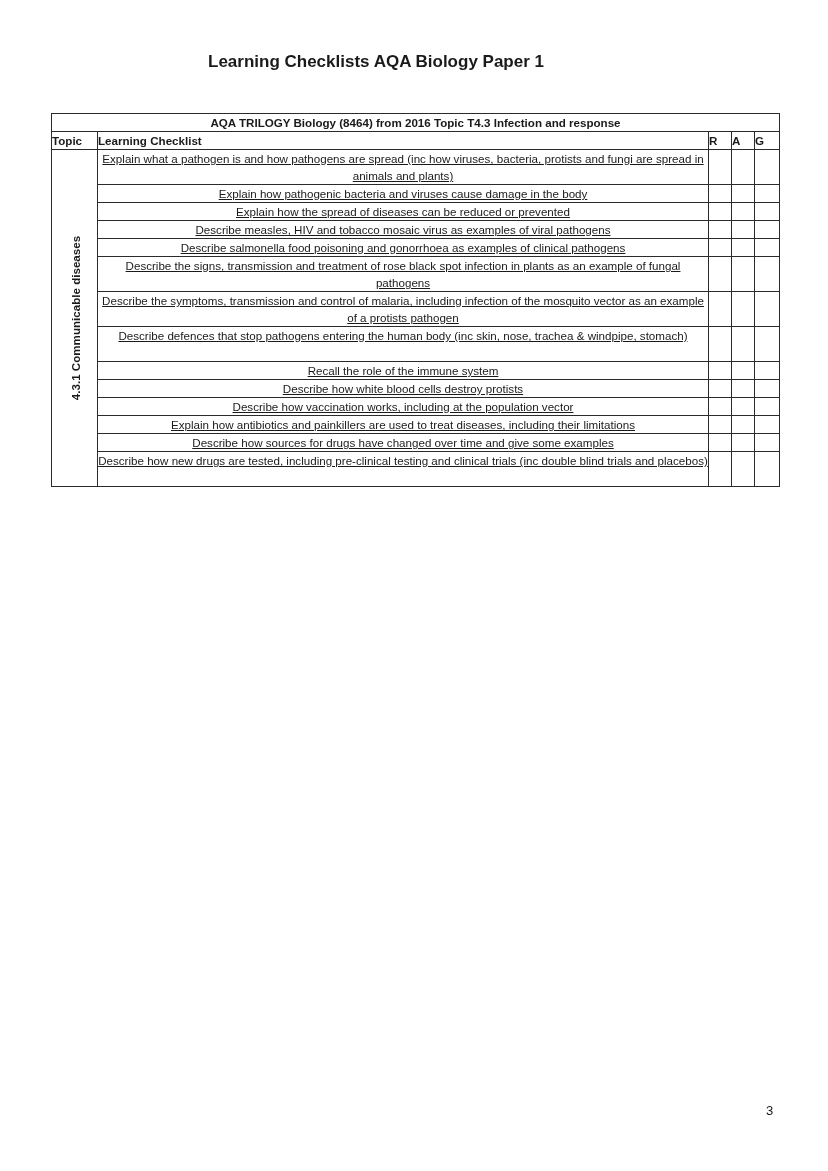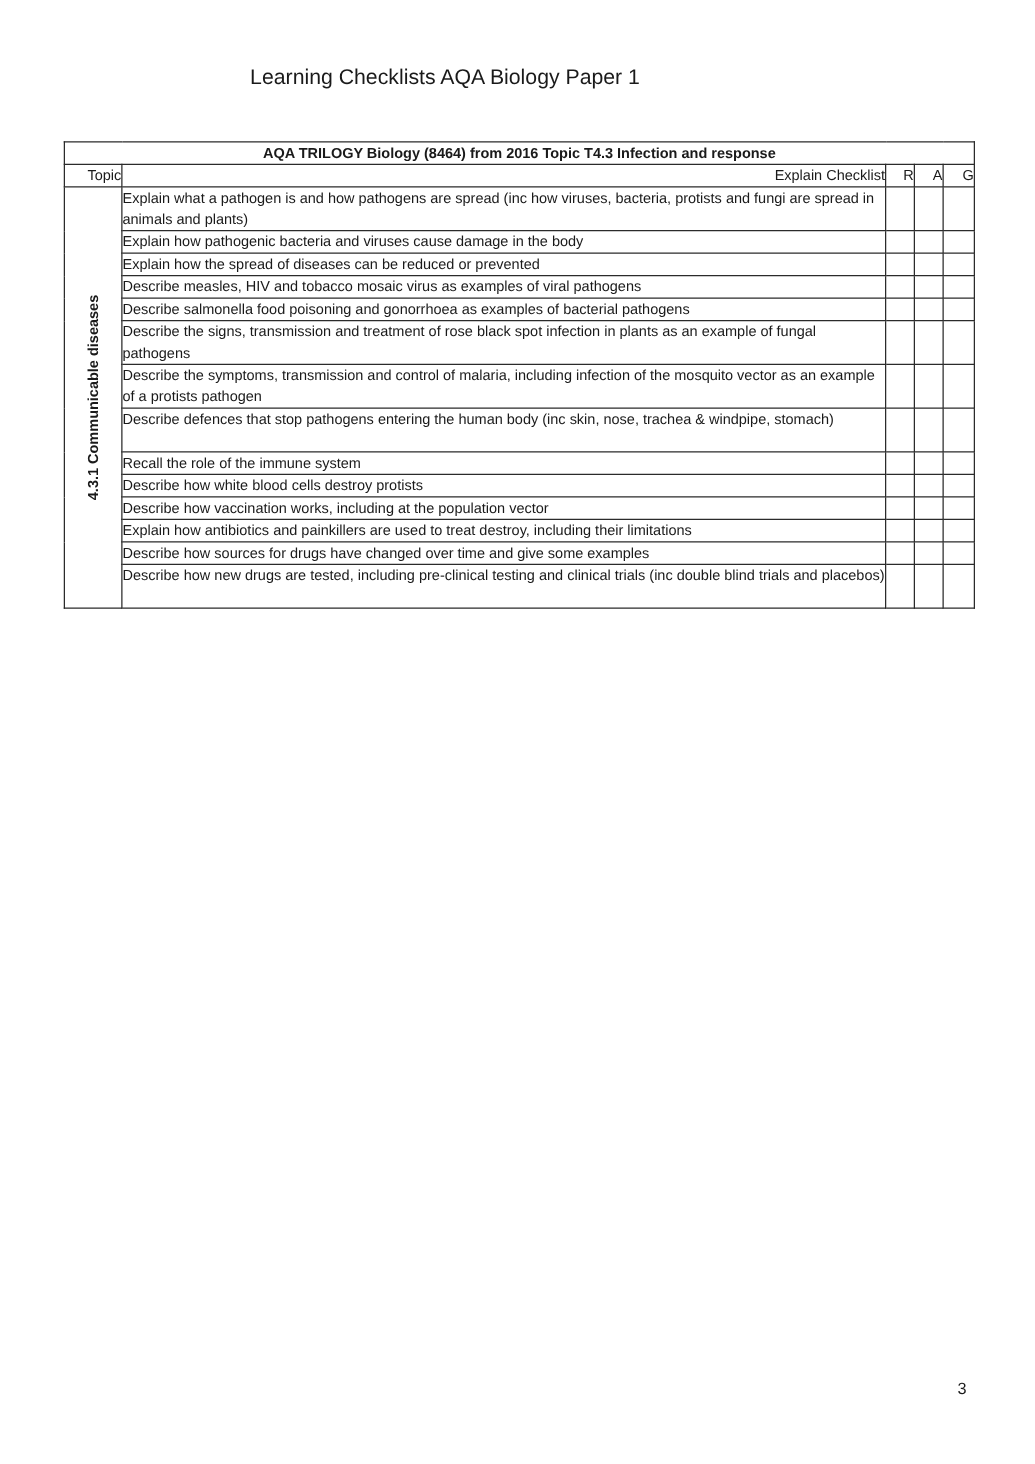--- a/index.html
+++ b/index.html
@@ -15,22 +15,23 @@
       color: #1a1a1a;
       overflow: hidden;
     }
     .page-title {
       position: absolute;
       top: 52px;
       left: 0;
       width: 712px;
       text-align: center;
       font-size: 17px;
-      font-weight: normal;
+      font-weight: bold;
       letter-spacing: 0;
+      padding-left: 20px;
     }
     table.checklist {
       position: absolute;
       top: 113px;
       left: 51px;
       width: 728px;
       border-collapse: collapse;
       table-layout: fixed;
       font-size: 11.6px;
       line-height: 17px;
@@ -42,29 +43,30 @@
     }
     th.section-head {
       height: 17px;
       font-weight: bold;
       text-align: center;
       font-size: 11.6px;
       margin-top: 47px;
     }
     th.col-head {
       height: 16px;
-      font-weight: normal;
-      text-align: right;
+      font-weight: bold;
+      text-align: left;
       font-size: 11.6px;
     }
     td.item {
       padding: 0 6px 0 7px;
-      text-align: left;
+      text-align: center;
       font-weight: normal;
       white-space: normal;
+      text-decoration: underline;
     }
     td.rag {
       background: #ffffff;
     }
     td.topic {
       position: relative;
       vertical-align: middle;
     }
     .topic-label {
       position: absolute;
@@ -96,21 +98,21 @@
     <col style="width:23px">
     <col style="width:23px">
     <col style="width:25px">
   </colgroup>
   <thead>
     <tr>
       <th class="section-head" colspan="5">AQA TRILOGY Biology (8464) from 2016 Topic T4.3 Infection and response</th>
     </tr>
     <tr>
       <th class="col-head">Topic</th>
-      <th class="col-head">Explain Checklist</th>
+      <th class="col-head">Learning Checklist</th>
       <th class="col-head">R</th>
       <th class="col-head">A</th>
       <th class="col-head">G</th>
     </tr>
   </thead>
   <tbody>
     <tr class="double">
       <td class="topic" rowspan="14">
         <span class="topic-label">4.3.1 Communicable diseases</span>
       </td>
@@ -131,21 +133,21 @@
       <td class="rag"></td>
       <td class="rag"></td>
     </tr>
     <tr class="single">
       <td class="item">Describe measles, HIV and tobacco mosaic virus as examples of viral pathogens</td>
       <td class="rag"></td>
       <td class="rag"></td>
       <td class="rag"></td>
     </tr>
     <tr class="single">
-      <td class="item">Describe salmonella food poisoning and gonorrhoea as examples of bacterial pathogens</td>
+      <td class="item">Describe salmonella food poisoning and gonorrhoea as examples of clinical pathogens</td>
       <td class="rag"></td>
       <td class="rag"></td>
       <td class="rag"></td>
     </tr>
     <tr class="double">
       <td class="item">Describe the signs, transmission and treatment of rose black spot infection in plants as an example of fungal pathogens</td>
       <td class="rag"></td>
       <td class="rag"></td>
       <td class="rag"></td>
     </tr>
@@ -173,21 +175,21 @@
       <td class="rag"></td>
       <td class="rag"></td>
     </tr>
     <tr class="single">
       <td class="item">Describe how vaccination works, including at the population vector</td>
       <td class="rag"></td>
       <td class="rag"></td>
       <td class="rag"></td>
     </tr>
     <tr class="single">
-      <td class="item">Explain how antibiotics and painkillers are used to treat destroy, including their limitations</td>
+      <td class="item">Explain how antibiotics and painkillers are used to treat diseases, including their limitations</td>
       <td class="rag"></td>
       <td class="rag"></td>
       <td class="rag"></td>
     </tr>
     <tr class="single">
       <td class="item">Describe how sources for drugs have changed over time and give some examples</td>
       <td class="rag"></td>
       <td class="rag"></td>
       <td class="rag"></td>
     </tr>

